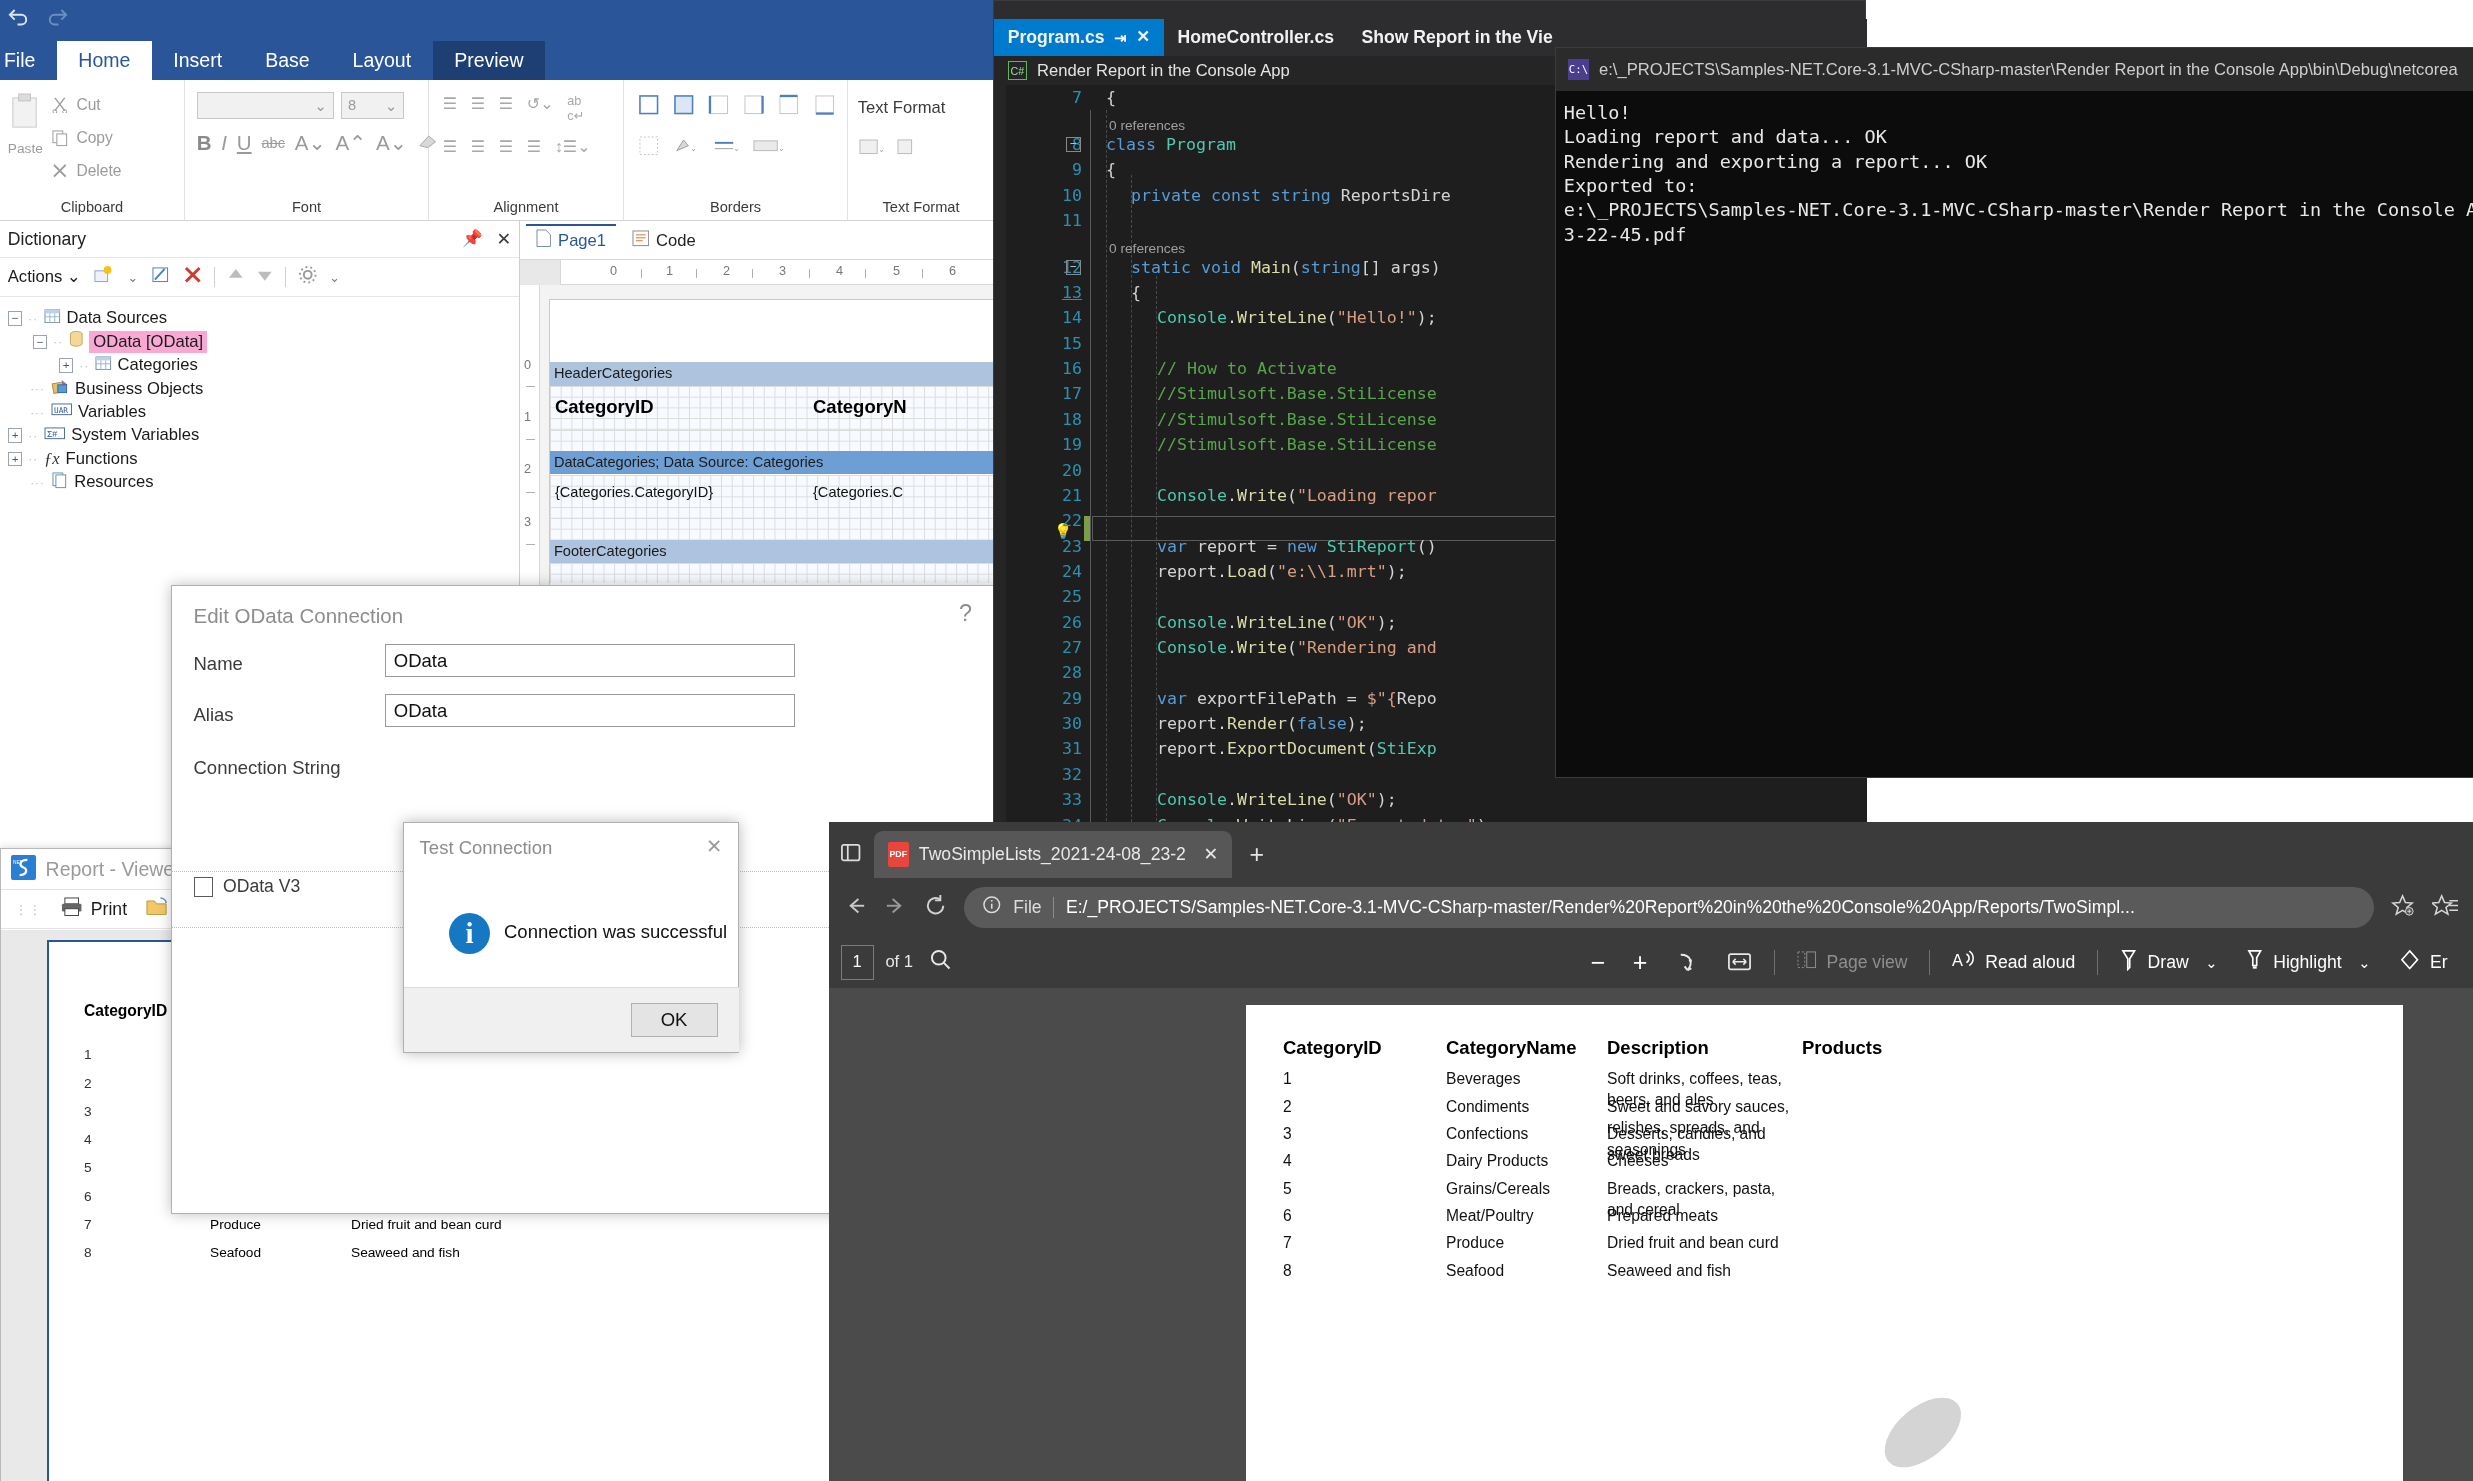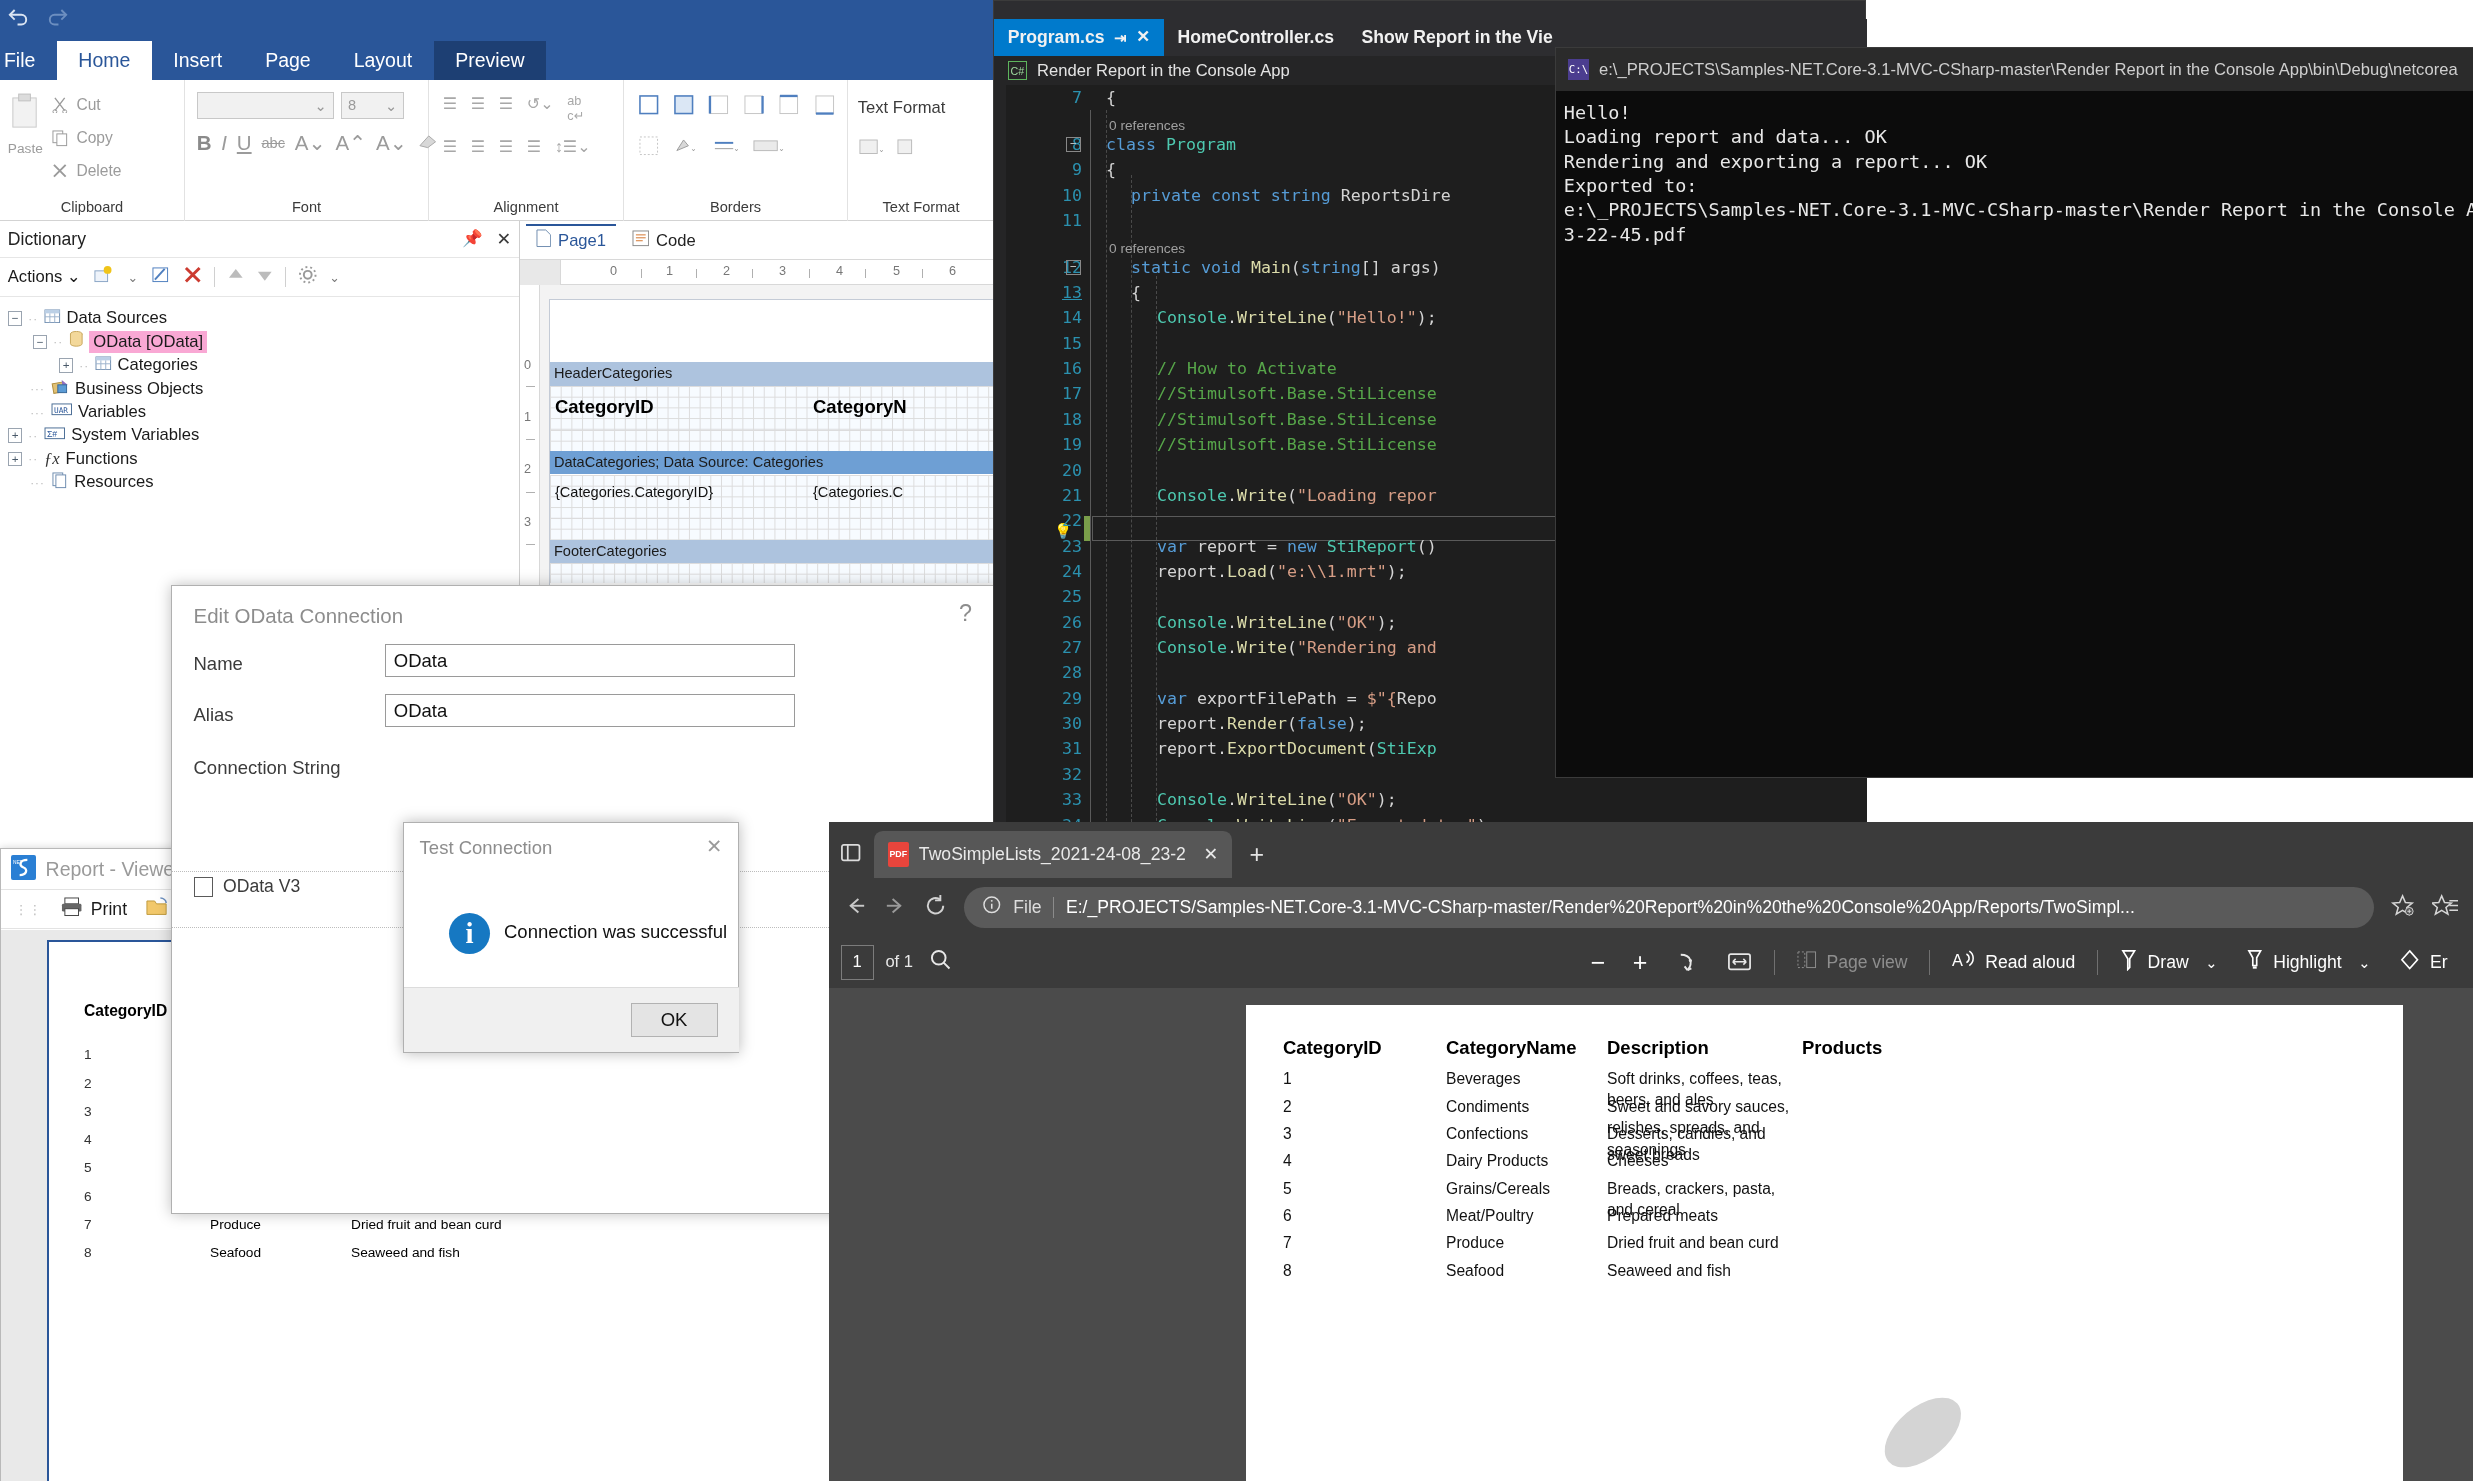--- a/index.html
+++ b/index.html
@@ -155,21 +155,21 @@
               <path d="M22 9 H10 a5 5 0 0 0 0 10 H14" fill="none" stroke="#6d8fc0" stroke-width="2"></path>
             </svg>
         </span>
       </div>
     </div>
 
     <div class="tabstrip">
       <div class="tb" style="padding-left:3.9px;">File</div>
       <div class="tb active">Home</div>
       <div class="tb">Insert</div>
-      <div class="tb">Page</div>
+      <div class="tb">Base</div>
       <div class="tb">Layout</div>
       <div class="tb hl">Preview</div>
     </div>
 
     <div class="ribbon-body">
 
       <div class="rgroup" style="left:0; width:185px;">
         <div style="position:absolute; left:7.8px; top:11.7px; width:39px; height:68px;">
           <svg width="35" height="43" viewBox="0 0 36 44">
               <rect x="5" y="6" width="24" height="30" fill="#f2f2f2" stroke="#c9c9c9"></rect>

